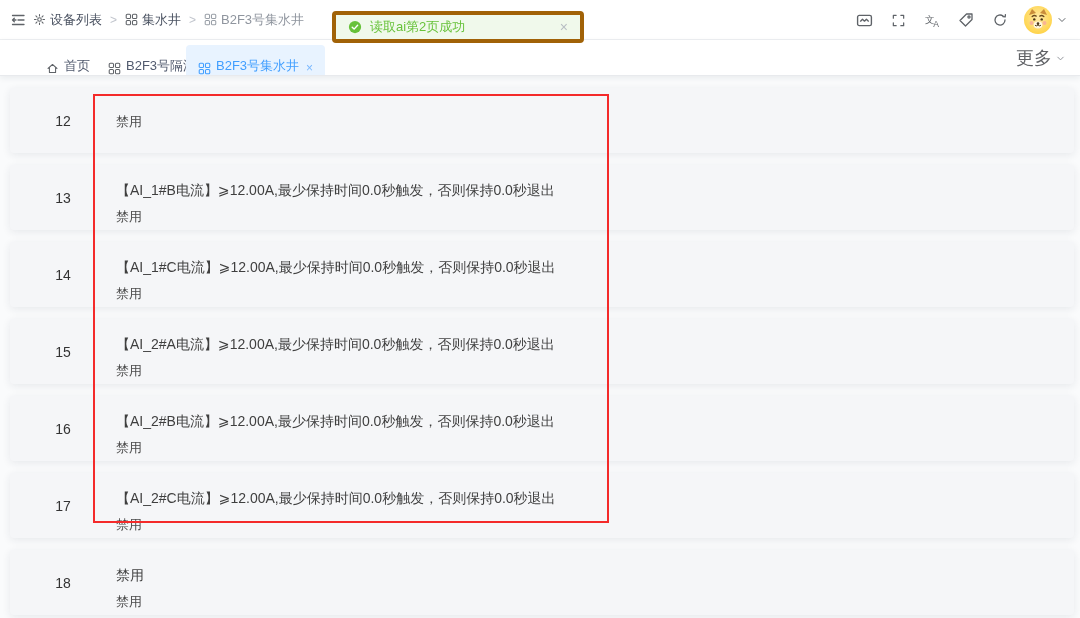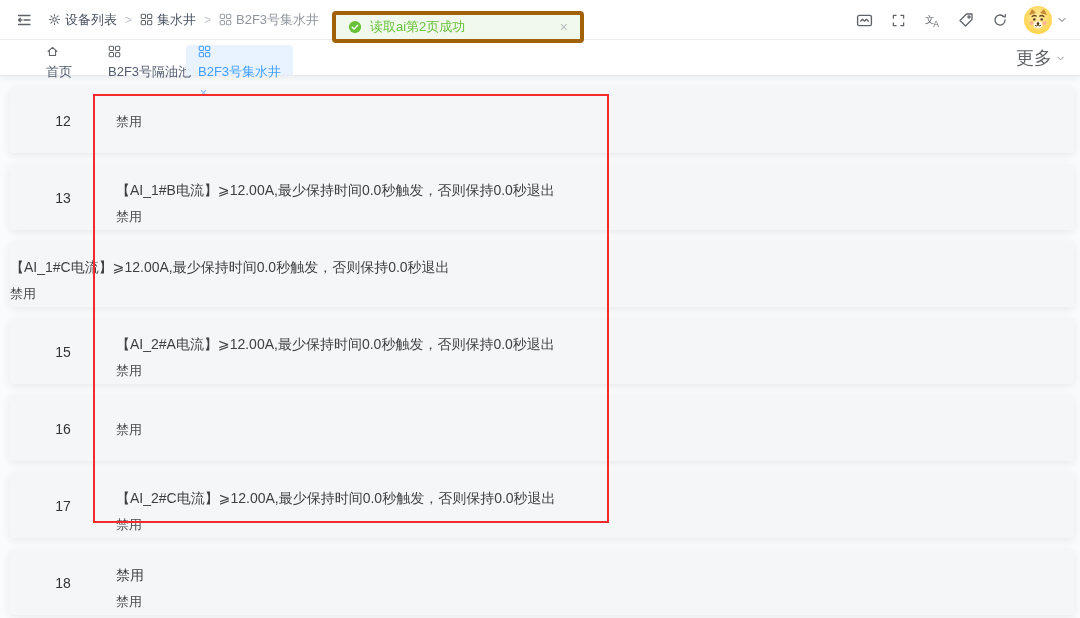--- a/index.html
+++ b/index.html
@@ -3,36 +3,36 @@
 <meta charset="utf-8">
 <style>
   * { margin:0; padding:0; box-sizing:border-box; }
   html,body { width:1080px; height:618px; overflow:hidden; }
   body { font-family:"Liberation Sans","DejaVu Sans",sans-serif; background:#fff; color:#333; }
   .app { position:relative; width:1080px; height:618px; background:#fff; overflow:hidden; }
 
   
   .header { position:absolute; top:0; left:0; width:1080px; height:40px; background:#fff;
             border-bottom:1px solid #eef0f2; display:flex; align-items:center; }
-  .hdr-left { display:flex; align-items:center; gap:14px; padding-left:14px; }
+  .hdr-left { display:flex; align-items:center; gap:5px; padding-left:8px; }
   .icon-btn { display:flex; align-items:center; justify-content:center; width:20px; height:20px; cursor:pointer; }
   .crumbs { display:flex; align-items:center; gap:8px; font-size:13px; }
   .crumb { display:flex; align-items:center; gap:4px; color:#4a5261; }
   .crumb.last { color:#8f959e; }
   .crumb-sep { color:#c0c4cc; font-size:12px; }
   .hdr-right { position:absolute; right:12px; top:0; height:40px; display:flex; align-items:center; gap:14px; }
   .avatar-wrap { display:flex; align-items:center; gap:4px; cursor:pointer; }
   .avatar { width:28px; height:28px; border-radius:50%; background:radial-gradient(circle at 50% 42%, #ffeaa7 0%, #ffd54f 70%, #f6c23e 100%);
             display:flex; align-items:center; justify-content:center; overflow:hidden; }
 
   
   .tabbar { position:absolute; top:40px; left:0; width:1080px; height:36px; background:#fff;
             border-bottom:1px solid #e8eaed; box-shadow:0 2px 6px rgba(31,45,61,.08); z-index:2; }
-  .tab { position:absolute; bottom:0; height:30px; display:flex; align-items:flex-start; gap:5px;
-         font-size:13px; color:#515a6e; padding:0 12px; cursor:pointer; border-radius:4px 4px 0 0;flex-direction:column; }
+  .tab { position:absolute; bottom:0; height:30px; display:flex; align-items:flex-end; gap:5px;
+         font-size:13px; color:#515a6e; padding:0 12px; cursor:pointer; border-radius:4px 4px 0 0; }
   .tab.active { background:#e8f3ff; color:#409eff; }
   .tab .tclose { font-size:12px; color:#7ab8ff; margin-left:2px; }
   .more { position:absolute; right:14px; top:0; height:36px; display:flex; align-items:center; gap:3px;
           font-size:18px; color:#606266; cursor:pointer; }
 
   
   .toast { position:absolute; left:332px; top:11px; width:252px; height:32px; z-index:9;
            background:#f0f9eb; border:4px solid #a16207; border-radius:4px;
            display:flex; align-items:center; padding:0 12px; gap:8px; }
   .toast-text { flex:1; font-size:13px; color:#67c23a; }
@@ -245,37 +245,39 @@
 
   <div class="card">
     <div class="num">13</div>
     <div class="texts">
       <div class="rule">【AI_1#B电流】⩾12.00A,最少保持时间0.0秒触发，否则保持0.0秒退出</div>
       <div class="status">禁用</div>
     </div>
   </div>
 
   <div class="card">
+    <div class="num">14</div>
     <div class="texts">
       <div class="rule">【AI_1#C电流】⩾12.00A,最少保持时间0.0秒触发，否则保持0.0秒退出</div>
       <div class="status">禁用</div>
     </div>
   </div>
 
   <div class="card">
     <div class="num">15</div>
     <div class="texts">
       <div class="rule">【AI_2#A电流】⩾12.00A,最少保持时间0.0秒触发，否则保持0.0秒退出</div>
       <div class="status">禁用</div>
     </div>
   </div>
 
   <div class="card">
     <div class="num">16</div>
     <div class="texts">
+      <div class="rule">【AI_2#B电流】⩾12.00A,最少保持时间0.0秒触发，否则保持0.0秒退出</div>
       <div class="status">禁用</div>
     </div>
   </div>
 
   <div class="card">
     <div class="num">17</div>
     <div class="texts">
       <div class="rule">【AI_2#C电流】⩾12.00A,最少保持时间0.0秒触发，否则保持0.0秒退出</div>
       <div class="status">禁用</div>
     </div>

